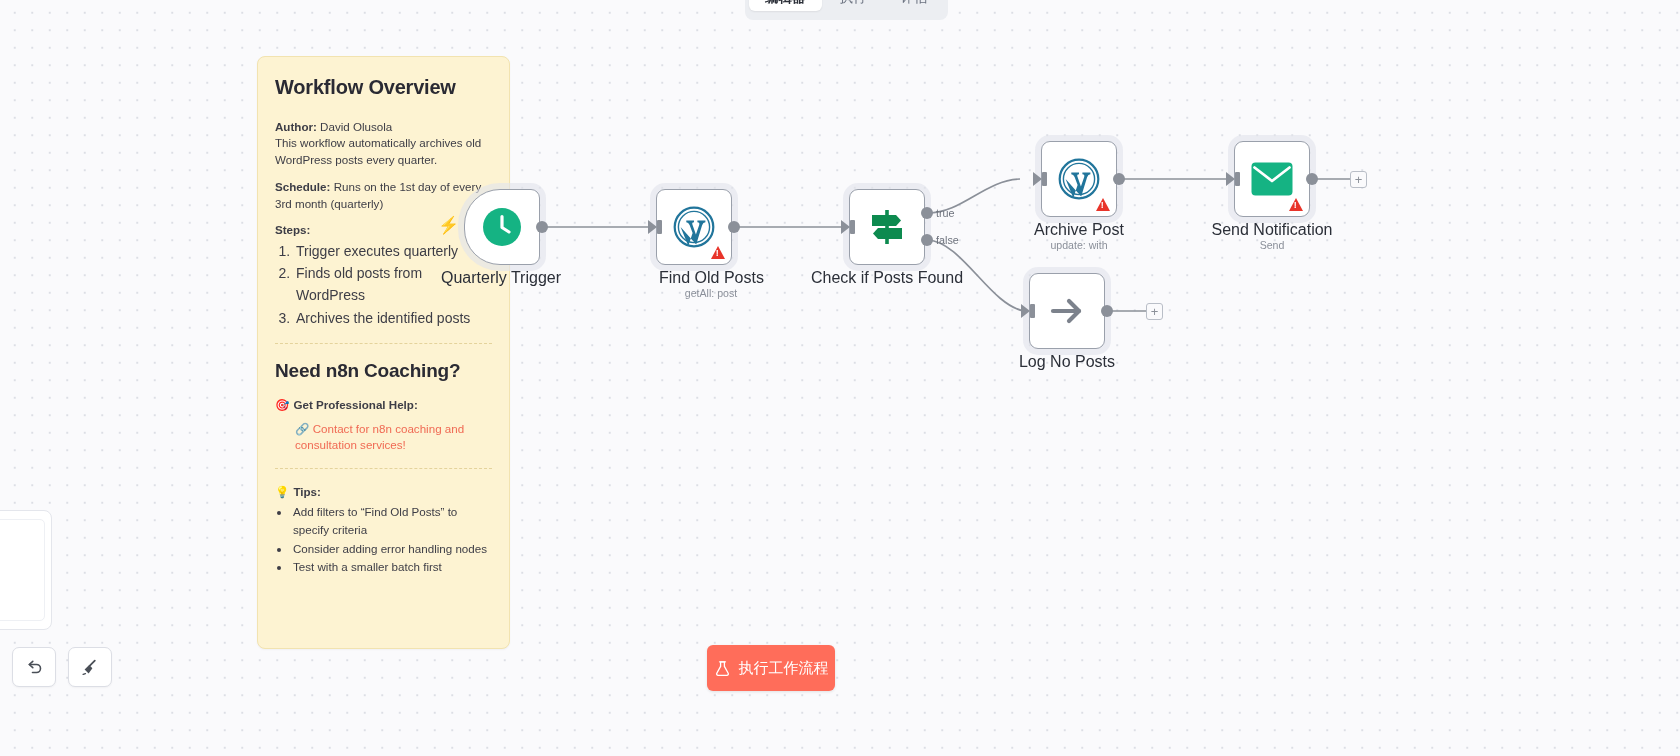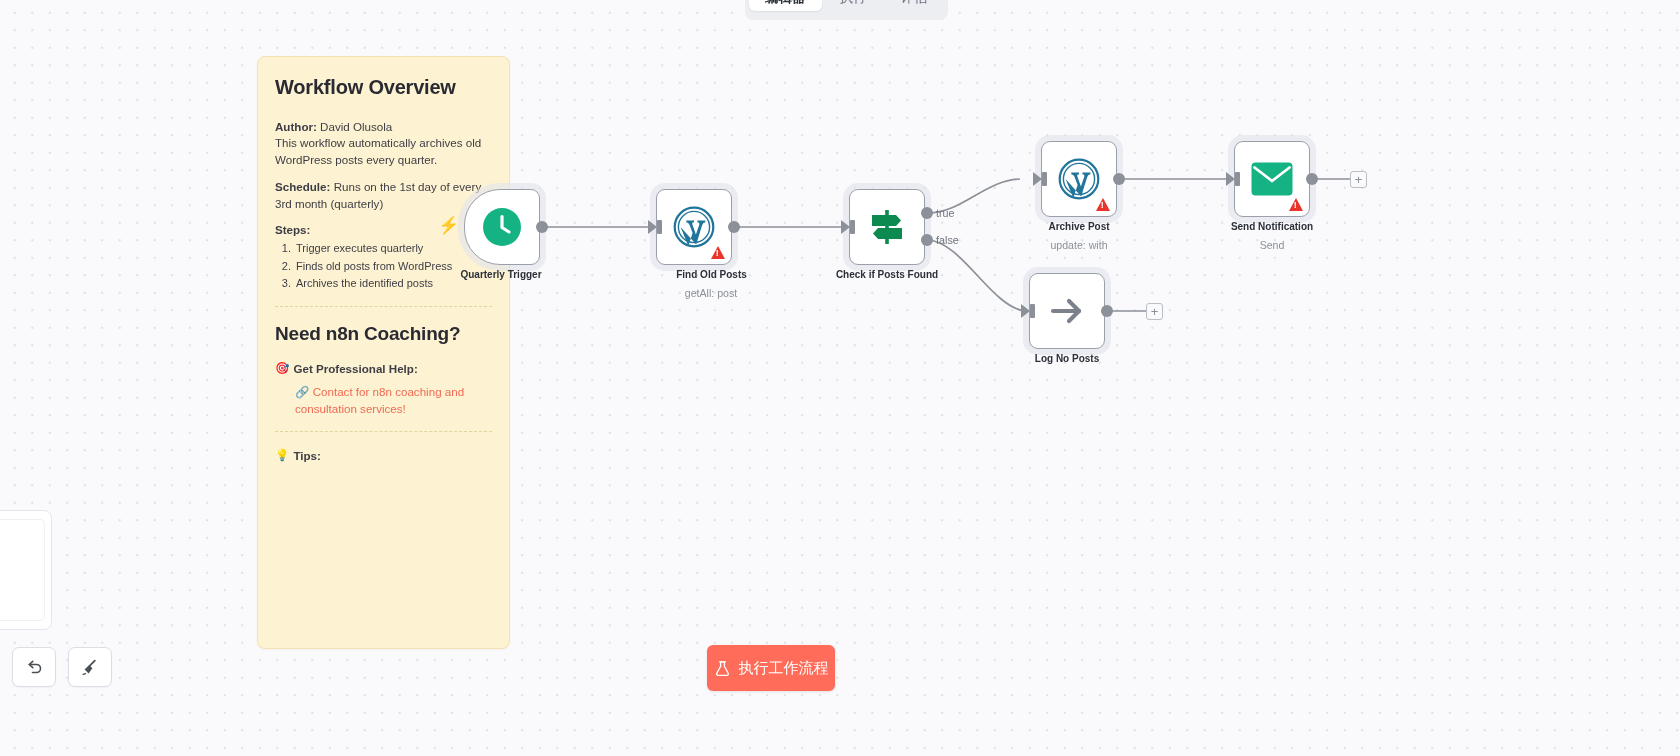--- a/index.html
+++ b/index.html
@@ -37,40 +37,40 @@
     width: 253px; height: 593px;
     background: #fdf3d2; border: 1px solid #f2e3b0;
     border-radius: 8px; padding: 19px 17px 16px 17px;
     color: #3d3d46; overflow: hidden; z-index: 5;
     box-shadow: 0 1px 2px rgba(0,0,0,.04);
   }
   .sticky h1 { font-size: 20px; font-weight: 700; color: #2a2a33; letter-spacing: -0.2px; margin-bottom: 20px; }
   .sticky h2 { font-size: 19px; font-weight: 700; color: #2a2a33; letter-spacing: -0.2px; margin: 4px 0 16px 0; }
   .sticky p { font-size: 11.6px; line-height: 1.42; margin-bottom: 11px; }
   .sticky b { font-weight: 700; }
-  .sticky ol { margin: 0 0 4px 19px; font-size: 11px; line-height: 1.58; }
+  .sticky ol { margin: 0 0 4px 19px; font-size: 14px; line-height: 1.58; }
   .sticky ul { margin: 2px 0 4px 16px; font-size: 11.6px; line-height: 1.60; }
   .sticky li { padding-left: 2px; }
   .sticky .lbl { font-size: 11.6px; font-weight: 700; margin-bottom: 4px; display: block; }
   .sticky hr { border: none; border-top: 1px dashed #e4d39c; margin: 14px 0 16px 0; }
   .sticky .linkline { font-size: 11.6px; line-height: 1.42; color: #f06a54; margin: 9px 11px 0 20px; }
   .emoji { font-size: 11.6px; margin-right: 4px; }
 
   
   .node {
     position: absolute; width: 76px; height: 76px;
     background: #ffffff; border: 1.6px solid #9aa0ab;
     border-radius: 9px; z-index: 12;
     display: flex; align-items: center; justify-content: center;
     box-shadow: 0 0 0 6px rgba(226,228,235,.62);
   }
   .node.trigger { border-radius: 36px 9px 9px 36px; }
   .node-label {
     position: absolute; z-index: 12; text-align: center;
-    font-size: 10px; color: #2b2f38; font-weight: 700;
+    font-size: 16px; color: #2b2f38; font-weight: 400;
     white-space: nowrap; transform: translateX(-50%);
   }
   .node-sub {
     position: absolute; z-index: 12; text-align: center;
     font-size: 10.6px; color: #8a8f99; white-space: nowrap;
     transform: translateX(-50%);
   }
   .warn {
     position: absolute; right: 6px; bottom: 5px;
     width: 0; height: 0; z-index: 14;
@@ -206,20 +206,25 @@
       <span>🔗</span>
       <span>Contact for n8n coaching and consultation services!</span>
     </div>
 
     <hr>
 
     <div style="display:flex;align-items:center;margin-bottom:4px;">
       <span class="emoji">💡</span>
       <span class="lbl" style="margin-bottom:0">Tips:</span>
     </div>
+    <ul>
+      <li>Add filters to “Find Old Posts” to specify criteria</li>
+      <li>Consider adding error handling nodes</li>
+      <li>Test with a smaller batch first</li>
+    </ul>
   </div>
 
   <div class="bolt" style="left:438px; top:215px;">⚡</div>
   <div class="node trigger" style="left:464px; top:189px;">
     <svg width="40" height="40" viewBox="0 0 40 40">
       <circle cx="20" cy="20" r="19" fill="#15b383"></circle>
       <path d="M20 9.5 L20 20.5 L27 25" stroke="#ffffff" stroke-width="3.2" fill="none" stroke-linecap="round" stroke-linejoin="round"></path>
     </svg>
   </div>
   <div class="dot-out" style="left:536px; top:221px;"></div>

